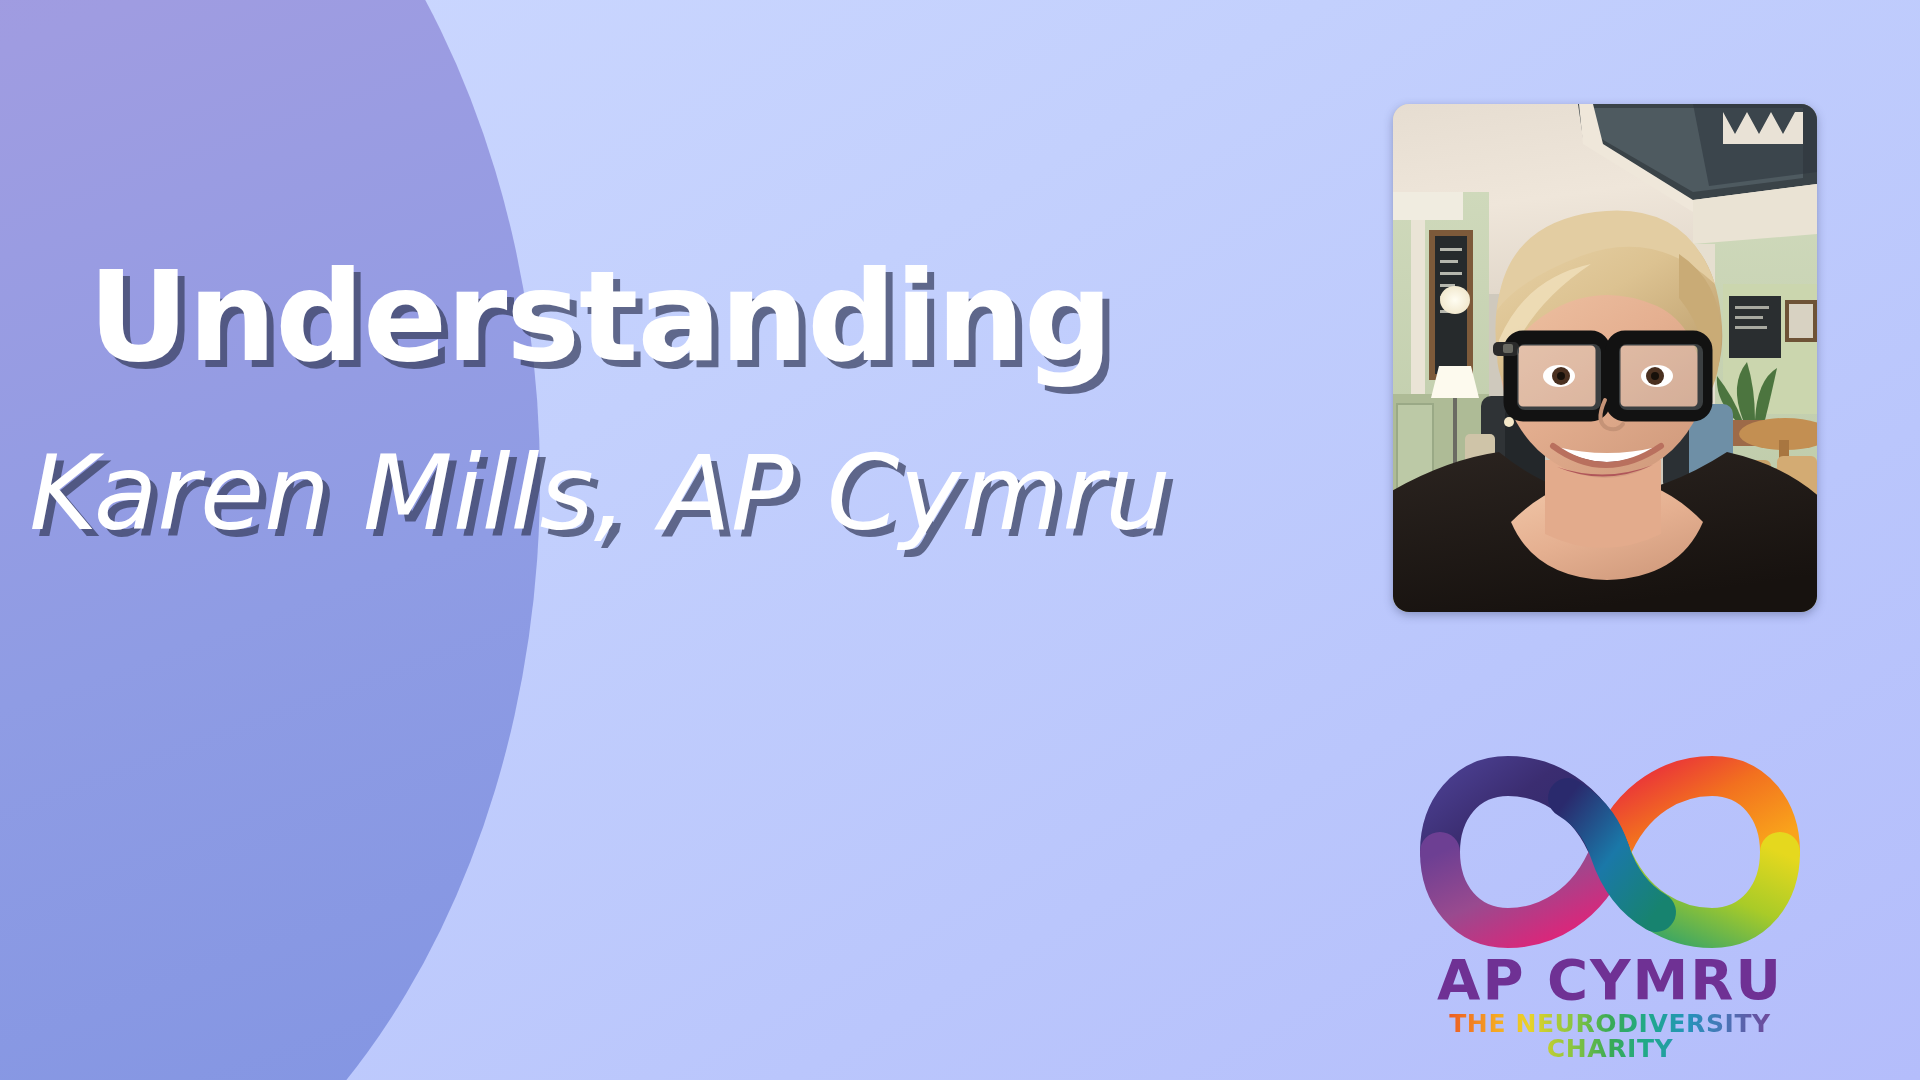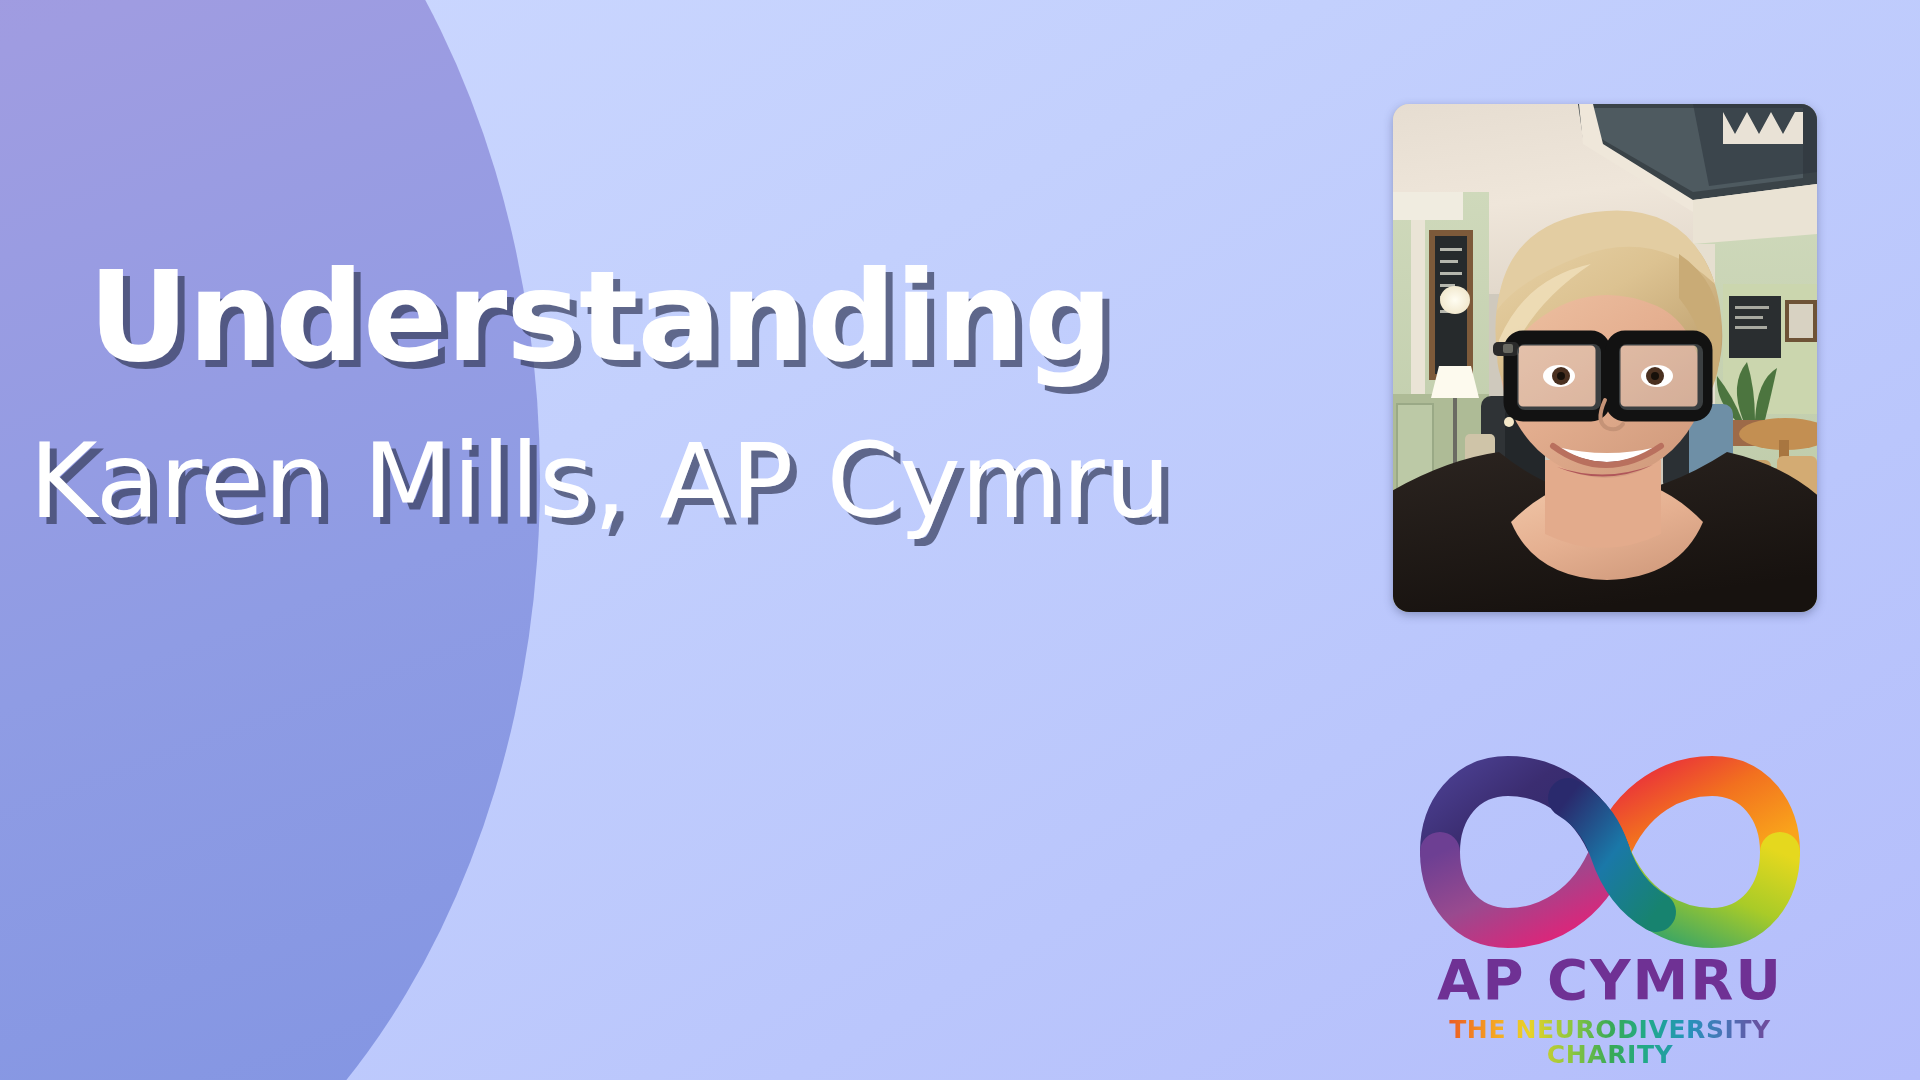--- a/index.html
+++ b/index.html
@@ -45,22 +45,23 @@
     font-weight: bold;
     font-size: 124px;
     line-height: 1.16;
     letter-spacing: -1px;
     color: #ffffff;
     text-shadow: 7px 7px 0 rgba(56, 63, 94, 0.72);
     white-space: nowrap;
   }
 
   #presenter-line {
-    margin-top: 34px;
+    margin-top: 46px;
     font-family: "DejaVu Sans", sans-serif;
+    font-style: italic;
     font-weight: normal;
     font-size: 104px;
     line-height: 1.1;
     color: #ffffff;
     text-shadow: 7px 7px 0 rgba(56, 63, 94, 0.72);
     white-space: nowrap;
   }
 
   
   #webcam-tile {
@@ -90,21 +91,21 @@
     text-align: center;
     font-family: "DejaVu Sans", sans-serif;
     font-weight: bold;
     font-size: 56px;
     letter-spacing: 2px;
     color: #6f3194;
     line-height: 1;
   }
 
   #logo-tagline {
-    margin-top: 9px;
+    margin-top: 3px;
     text-align: center;
     font-family: "DejaVu Sans", sans-serif;
     font-weight: bold;
     font-size: 25px;
     letter-spacing: 0.6px;
     line-height: 1;
     background-image: linear-gradient(90deg,
         #e03127 0%,
         #ef6d23 11%,
         #f5a623 20%,

